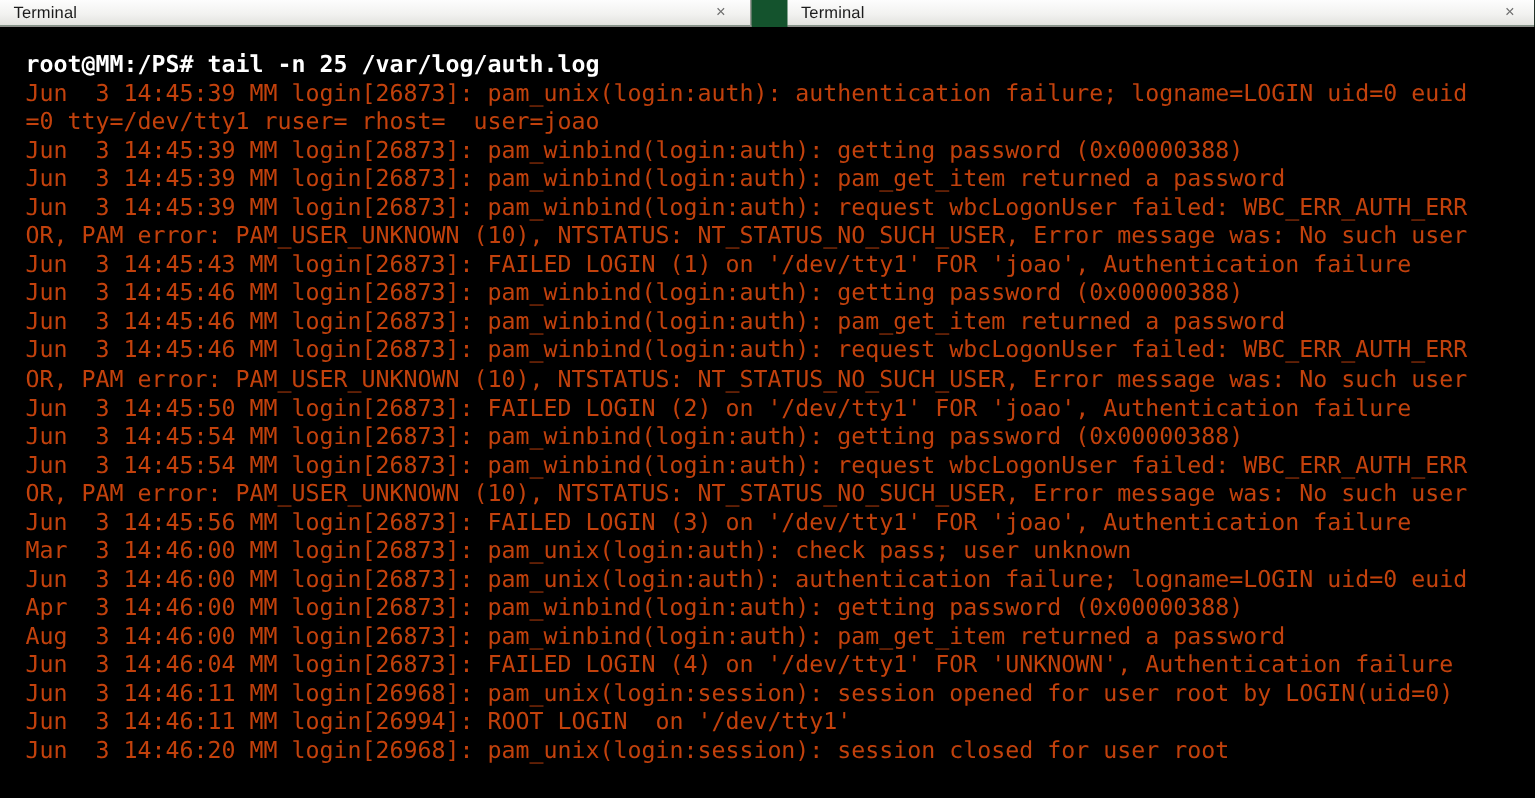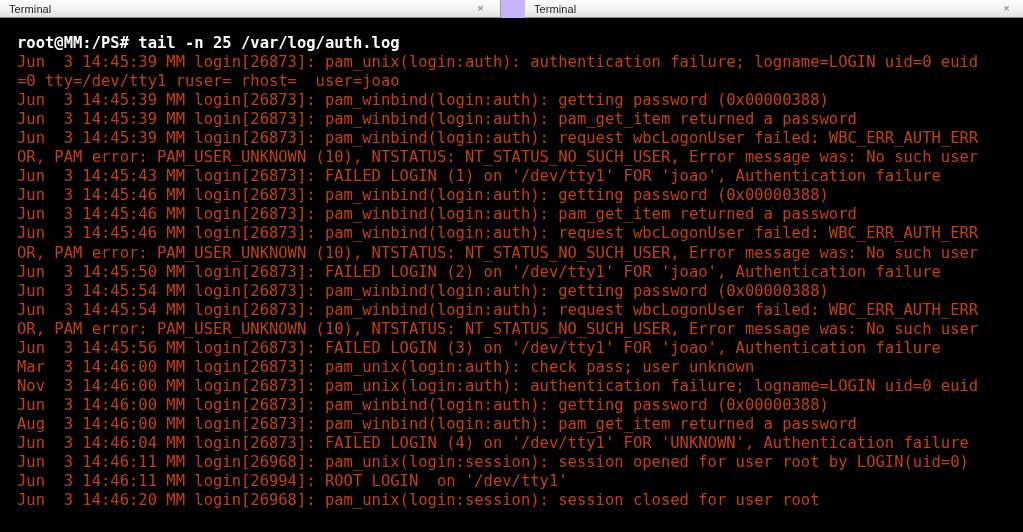--- a/index.html
+++ b/index.html
@@ -13,21 +13,21 @@
     height: 532px;
     overflow: hidden;
     font-family: "DejaVu Sans Mono", "Liberation Mono", monospace;
   }
 
   
   .tabbar {
     display: flex;
     height: 18px;
     width: 1023px;
-    background: #c4b5fd;
+    background: #14532d;
     box-sizing: border-box;
     overflow: hidden;
     gap: 24px;
   }
   .tab {
     position: relative;
     height: 18px;
     box-sizing: border-box;
     display: flex;
     align-items: center;
@@ -119,21 +119,21 @@
       <div class="line">Jun  3 14:45:46 MM login[26873]: pam_winbind(login:auth): getting password (0x00000388)</div>
       <div class="line">Jun  3 14:45:46 MM login[26873]: pam_winbind(login:auth): pam_get_item returned a password</div>
       <div class="line">Jun  3 14:45:46 MM login[26873]: pam_winbind(login:auth): request wbcLogonUser failed: WBC_ERR_AUTH_ERR</div>
       <div class="line">OR, PAM error: PAM_USER_UNKNOWN (10), NTSTATUS: NT_STATUS_NO_SUCH_USER, Error message was: No such user</div>
       <div class="line">Jun  3 14:45:50 MM login[26873]: FAILED LOGIN (2) on '/dev/tty1' FOR 'joao', Authentication failure</div>
       <div class="line">Jun  3 14:45:54 MM login[26873]: pam_winbind(login:auth): getting password (0x00000388)</div>
       <div class="line">Jun  3 14:45:54 MM login[26873]: pam_winbind(login:auth): request wbcLogonUser failed: WBC_ERR_AUTH_ERR</div>
       <div class="line">OR, PAM error: PAM_USER_UNKNOWN (10), NTSTATUS: NT_STATUS_NO_SUCH_USER, Error message was: No such user</div>
       <div class="line">Jun  3 14:45:56 MM login[26873]: FAILED LOGIN (3) on '/dev/tty1' FOR 'joao', Authentication failure</div>
       <div class="line">Mar  3 14:46:00 MM login[26873]: pam_unix(login:auth): check pass; user unknown</div>
-      <div class="line">Nov  3 14:46:00 MM login[26873]: pam_unix(login:auth): authentication failure; logname=LOGIN uid=0 euid</div>
-      <div class="line">Jun  3 14:46:00 MM login[26873]: pam_winbind(login:auth): getting password (0x00000388)</div>
+      <div class="line">Jun  3 14:46:00 MM login[26873]: pam_unix(login:auth): authentication failure; logname=LOGIN uid=0 euid</div>
+      <div class="line">Apr  3 14:46:00 MM login[26873]: pam_winbind(login:auth): getting password (0x00000388)</div>
       <div class="line">Aug  3 14:46:00 MM login[26873]: pam_winbind(login:auth): pam_get_item returned a password</div>
       <div class="line">Jun  3 14:46:04 MM login[26873]: FAILED LOGIN (4) on '/dev/tty1' FOR 'UNKNOWN', Authentication failure</div>
       <div class="line">Jun  3 14:46:11 MM login[26968]: pam_unix(login:session): session opened for user root by LOGIN(uid=0)</div>
       <div class="line">Jun  3 14:46:11 MM login[26994]: ROOT LOGIN  on '/dev/tty1'</div>
       <div class="line">Jun  3 14:46:20 MM login[26968]: pam_unix(login:session): session closed for user root</div>
     </div>
 </div>
 
 </body></html>

